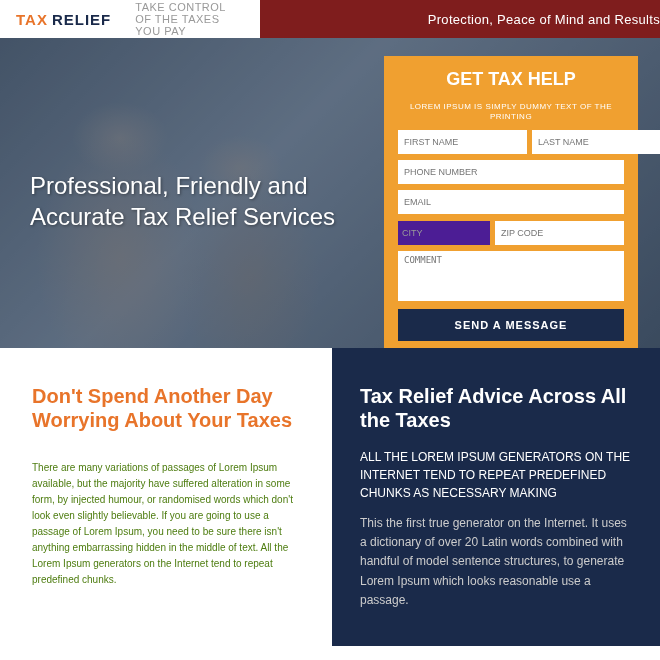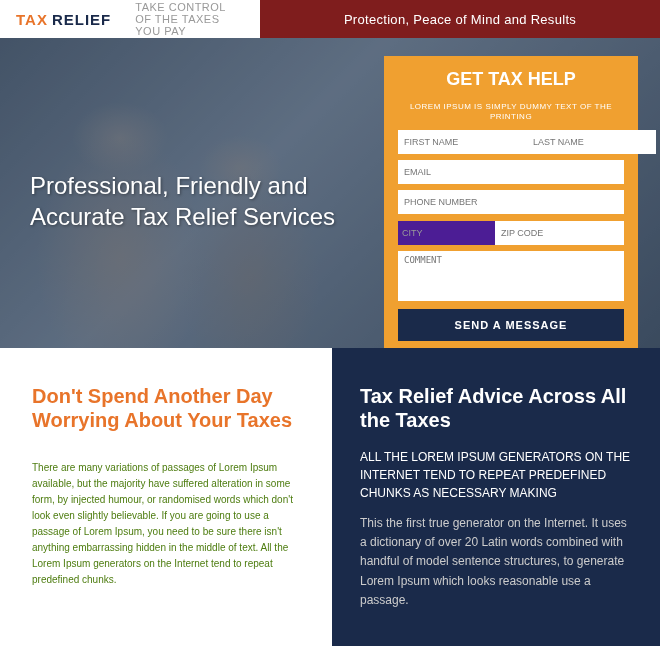--- a/index.html
+++ b/index.html
@@ -37,21 +37,21 @@
       color: #999;
       font-size: 11px;
       margin-left: 24px;
       letter-spacing: 0.5px;
       text-transform: uppercase;
     }
     .header-right {
       flex: 1;
       display: flex;
       align-items: center;
-      justify-content: center;
+      justify-content: flex-end;
       height: 100%;
     }
     .header-right-text {
       color: #fff;
       font-size: 13px;
       letter-spacing: 0.3px;
     }
 
     
     .hero {
@@ -114,20 +114,21 @@
       color: #fff;
       font-size: 8px;
       text-align: center;
       margin-top: 12px;
       line-height: 1.3;
       text-transform: uppercase;
       letter-spacing: 0.5px;
     }
     .form-row {
       display: flex;
+      gap: 5px;
       margin-top: 7px;
     }
     .form-input {
       flex: 1;
       height: 24px;
       background: #fff;
       border: none;
       padding: 0 6px;
       font-size: 9px;
       color: #999;
@@ -254,23 +255,23 @@
 
   <div class="form-card">
     <div class="form-card-title">GET TAX HELP</div>
     <div class="form-card-subtitle">LOREM IPSUM IS SIMPLY DUMMY TEXT OF THE PRINTING</div>
 
     <div class="form-row">
       <input class="form-input" type="text" placeholder="FIRST NAME" style="">
       <input class="form-input" type="text" placeholder="LAST NAME" style="">
     </div>
 
+    <input class="form-input-full" type="tel" placeholder="PHONE NUMBER" style="">
+
     <input class="form-input-full" type="email" placeholder="EMAIL" style="">
-
-    <input class="form-input-full" type="tel" placeholder="PHONE NUMBER" style="">
 
     <div class="form-row">
       <select class="form-select">
         <option>CITY</option>
       </select>
       <input class="form-input" type="text" placeholder="ZIP CODE" style="">
     </div>
 
     <textarea class="form-textarea" placeholder="COMMENT" style=""></textarea>
 

